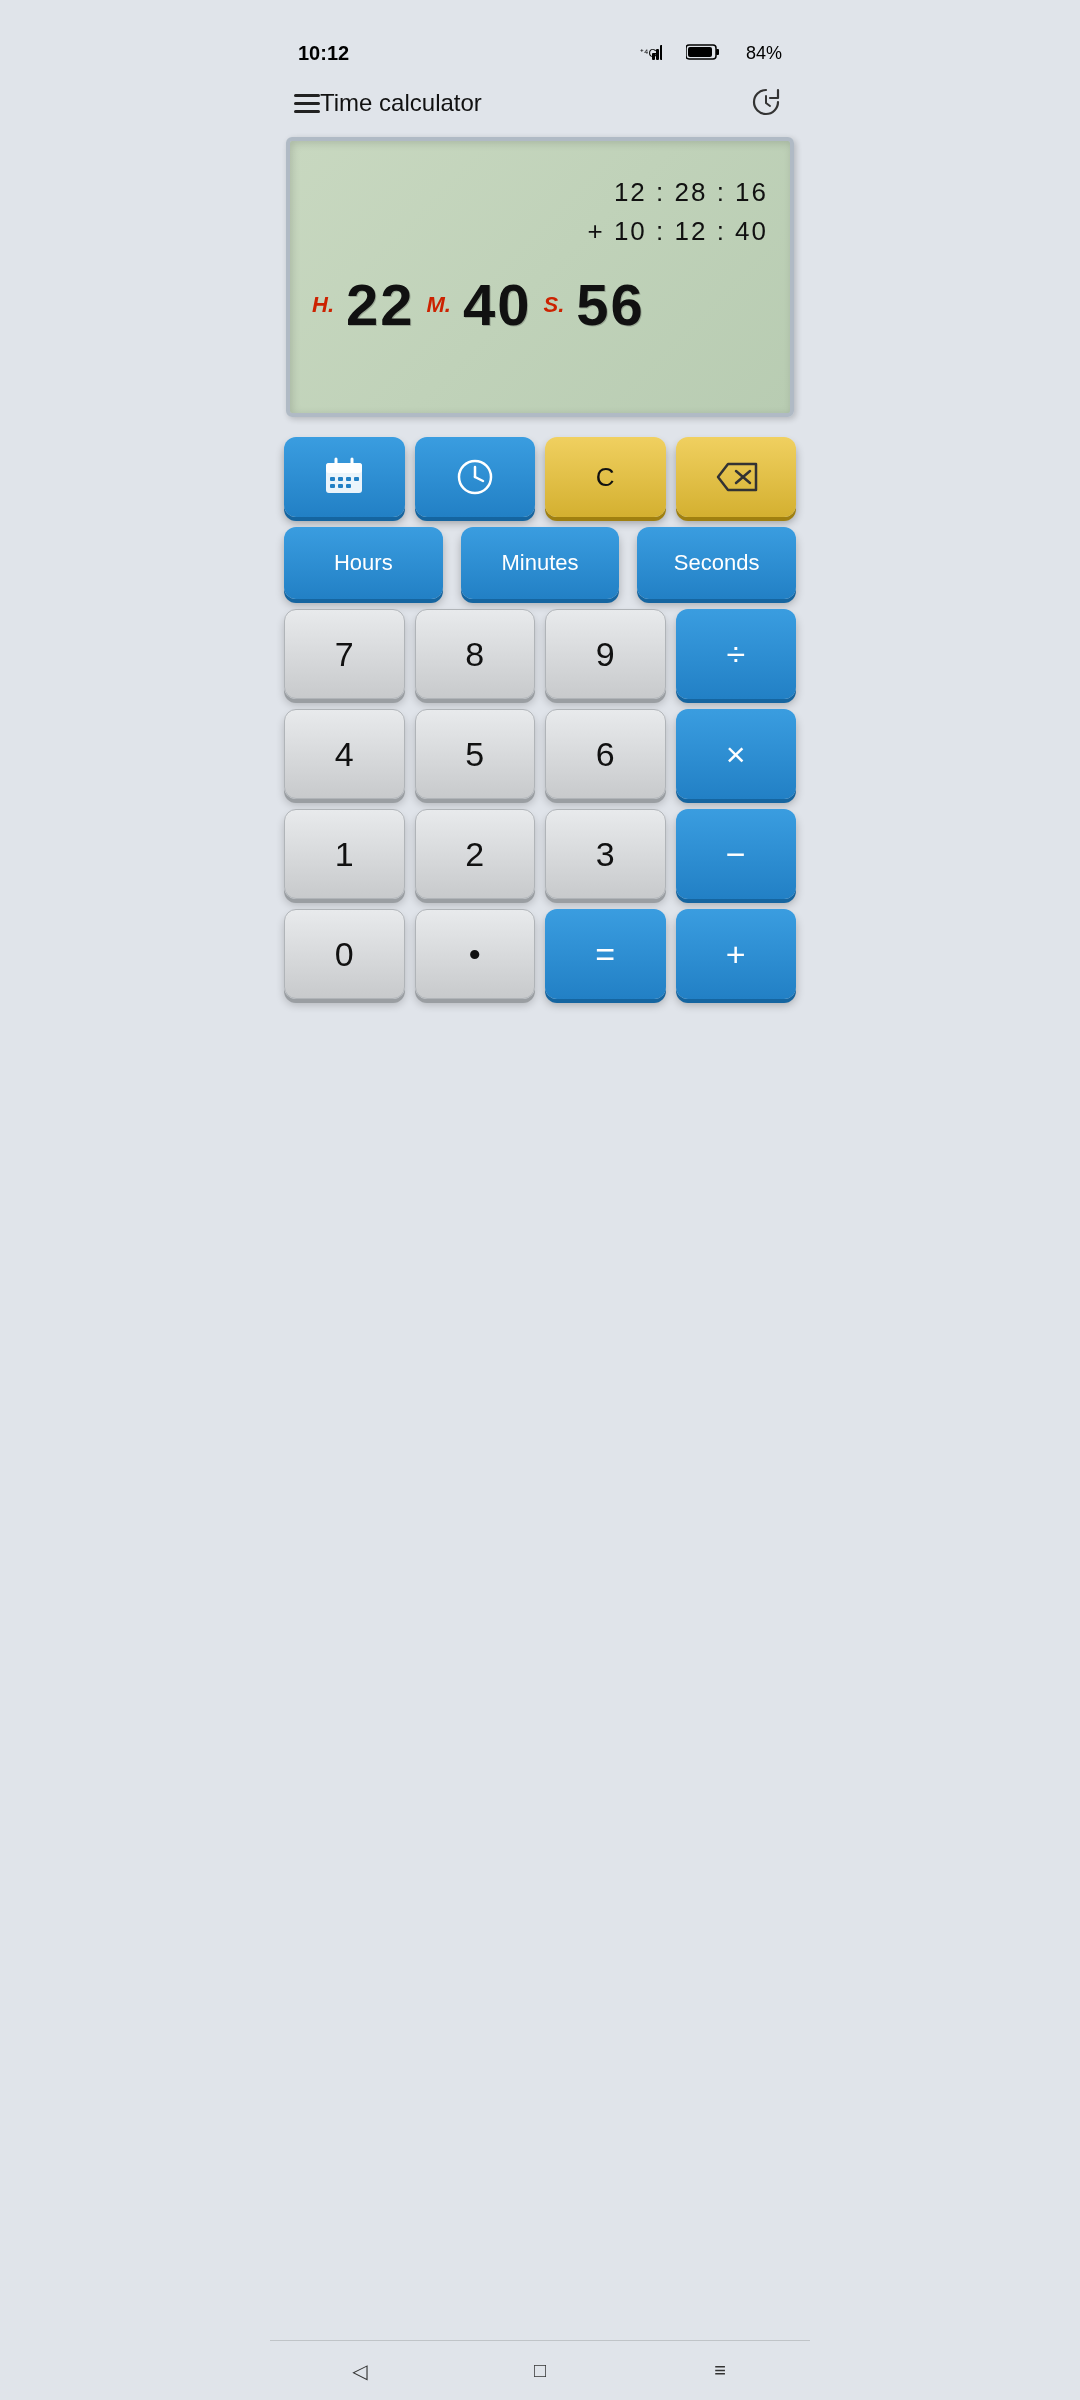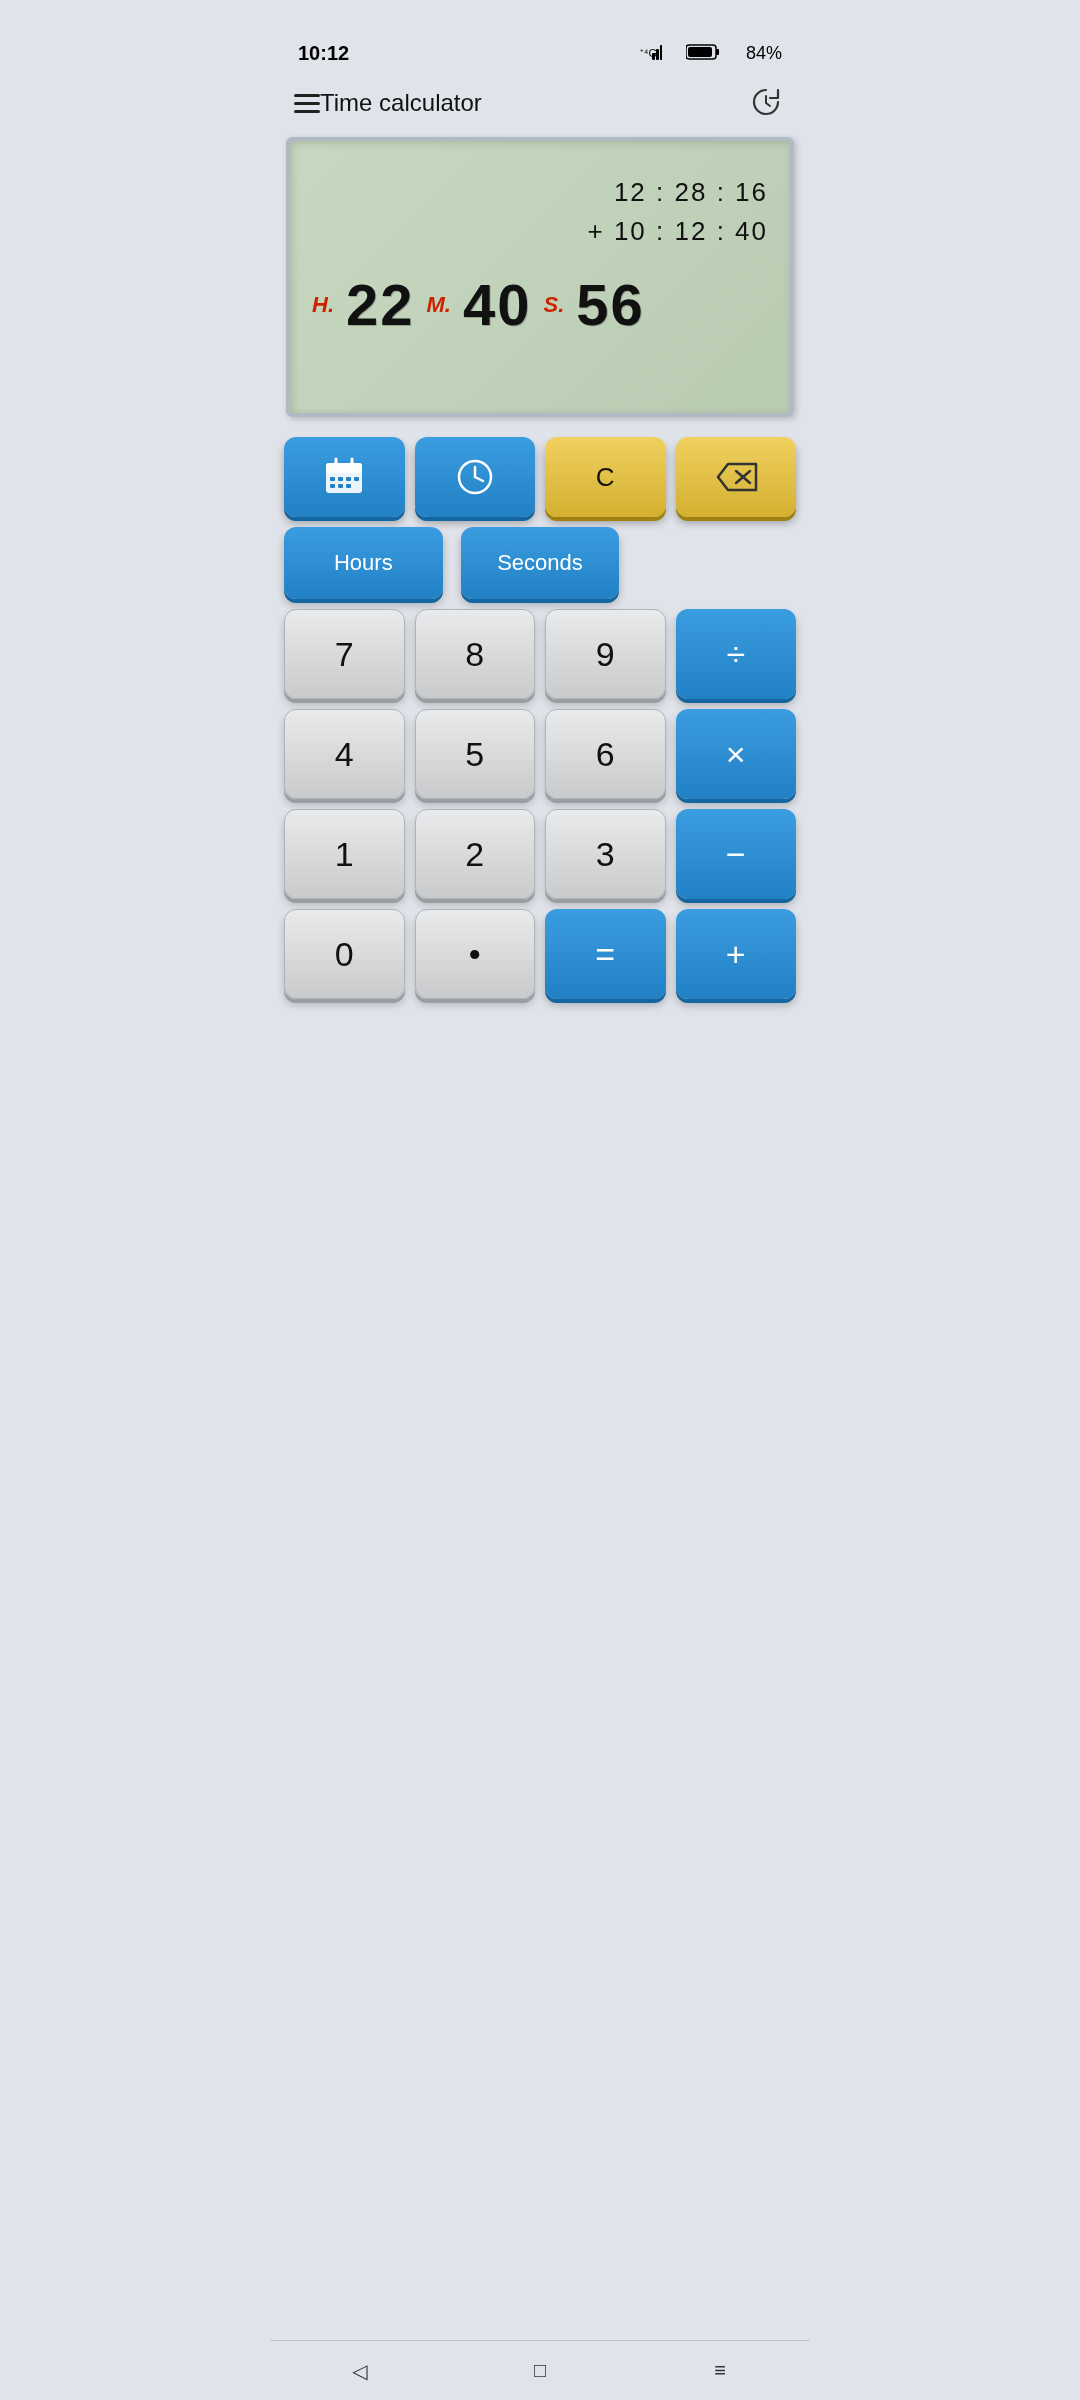--- a/index.html
+++ b/index.html
@@ -350,20 +350,23 @@
         <line x1="36" y1="11" x2="22" y2="23" stroke="#333" stroke-width="2.5" stroke-linecap="round"></line>
       </svg>
     </button>
   </div>
 
   <div class="unit-buttons">
     <button class="btn-unit">
       <span>Hours</span>
     </button>
     <button class="btn-unit">
+      <span>Minutes</span>
+    </button>
+    <button class="btn-unit">
       <span>Seconds</span>
     </button>
   </div>
 
   <div class="num-grid" id="numpad-grid">
   <button class="btn-num">
         <span>7</span>
       </button>
       <button class="btn-num">
         <span>8</span>

